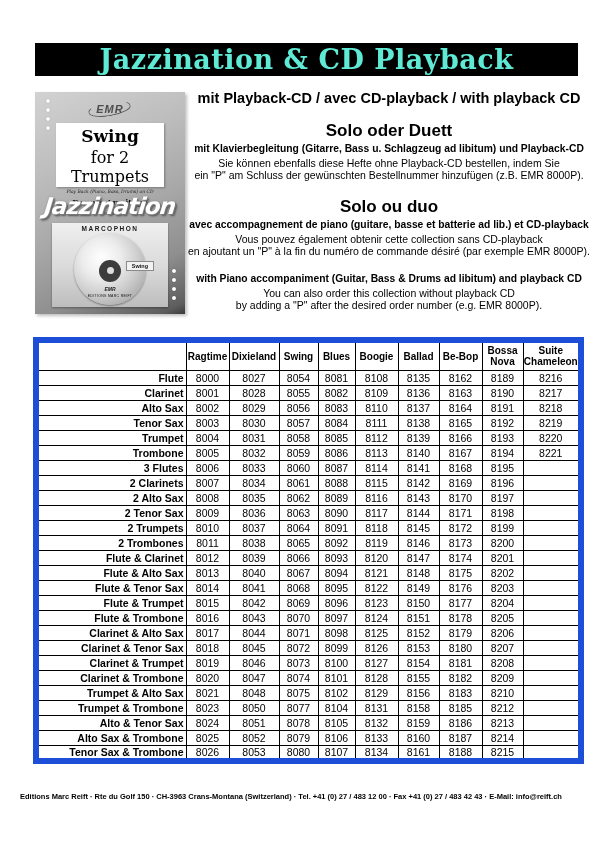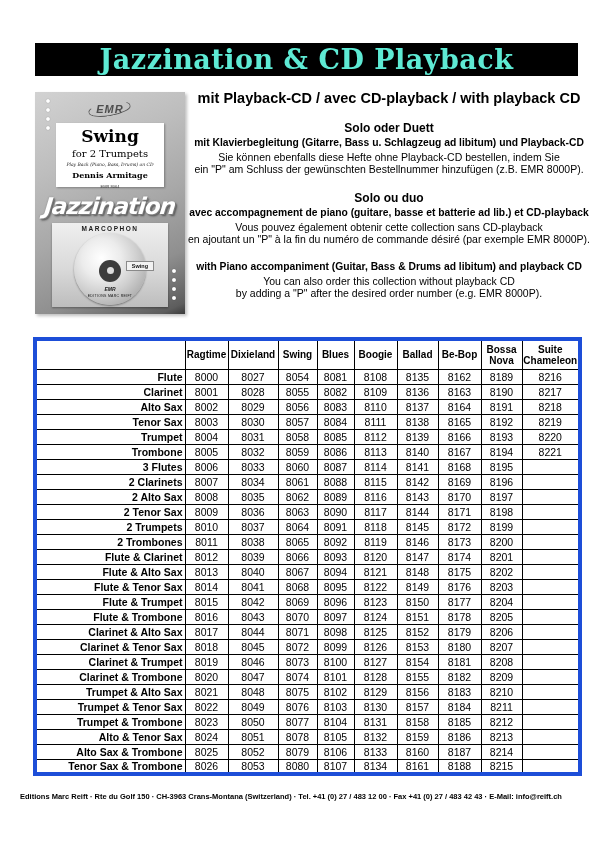--- a/index.html
+++ b/index.html
@@ -21,21 +21,21 @@
   .dots-tl { left:11px; top:7px; }
   .dots-br { right:9px; bottom:14px; }
   .emr-logo { position:absolute; top:7px; left:0; right:0; text-align:center; }
   .emr-logo span { position:relative; display:inline-block; font-weight:bold; font-style:italic;
     font-size:11px; color:#4e4e4e; letter-spacing:1px; padding:1px 8px; }
   .emr-logo span::before { content:""; position:absolute; left:0; top:0; right:0; bottom:0;
     border:1px solid #5a5a5a; border-radius:50%; border-top-color:transparent; transform:rotate(-10deg); }
   .title-box { position:absolute; left:21px; right:21px; top:31px; height:64px; background:#fff;
     text-align:center; padding-top:5px; box-shadow:1px 1px 2px rgba(0,0,0,.3); }
   .cover-title { font-family:"DejaVu Serif", serif; font-weight:bold; font-size:17px; line-height:1; }
-  .cover-subtitle { font-family:"DejaVu Serif", serif; font-size:10px; margin-top:3px; }
+  .cover-subtitle { font-family:"DejaVu Serif", serif; font-size:16px; margin-top:3px; }
   .cover-note { font-family:"DejaVu Serif", serif; font-style:italic; font-size:4.5px; margin-top:3px; color:#222; }
   .cover-composer { font-family:"DejaVu Serif", serif; font-weight:bold; font-size:8px; margin-top:3px; }
   .cover-order { font-size:4px; margin-top:4px; color:#333; }
   .jazzination { position:absolute; top:101px; left:0; right:0; text-align:center;
     font-family:"DejaVu Sans", sans-serif; font-weight:bold; font-style:italic; font-size:23px;
     color:#fff; letter-spacing:-1px; transform:skewX(-6deg);
     text-shadow:1px 1px 0 #7a7a7a, 2px 2px 2px #555, 0 0 2px #888; }
   .cd-sleeve { position:absolute; left:17px; right:17px; top:131px; height:84px;
     background:linear-gradient(180deg,#efefef 0%,#d9d9d9 55%,#bdbdbd 100%);
     box-shadow:0 1px 2px rgba(0,0,0,.35); text-align:center; }
@@ -50,27 +50,27 @@
   .disc-label { position:absolute; right:-8px; top:28px; background:#f2f2f2; border:1px solid #8a8a8a;
     font-size:5.5px; font-weight:bold; padding:1px 5px; color:#111; }
   .disc-emr { position:absolute; left:0; right:0; bottom:13px; font-size:5px; font-weight:bold;
     font-style:italic; color:#222; }
   .disc-editions { position:absolute; left:0; right:0; bottom:7px; font-size:3.5px; letter-spacing:.3px; color:#111; }
 
   
   .intro { position:absolute; left:183px; top:90px; width:412px; text-align:center; }
   .tagline { font-size:14.5px; font-weight:bold; white-space:nowrap; }
   .section { margin-top:15px; }
-  .section .sec-heading { font-size:12px; font-weight:bold; margin-top:14px; margin-bottom:2px; }
+  .section .sec-heading { font-size:17px; font-weight:bold; margin-top:14px; margin-bottom:2px; }
   .section .sec-sub { font-size:10.3px; font-weight:bold; white-space:nowrap; margin-bottom:3px; }
   .section .sec-line { font-size:10.5px; line-height:1.18; white-space:nowrap; }
 
   
   table.catalog { position:absolute; left:33px; top:337px; width:545px; border-collapse:collapse;
-    border:4px solid #1d4ed8; table-layout:fixed; }
+    border:6px solid #1d4ed8; table-layout:fixed; }
   table.catalog th, table.catalog td { border:1px solid #000; font-size:10.5px; overflow:hidden; }
   table.catalog thead th { font-weight:bold; font-size:10px; height:30px; text-align:center;
     vertical-align:middle; line-height:1.1; padding:1px 0; }
   table.catalog td { height:15px; padding:0 2px; }
   td.label-cell { font-weight:bold; text-align:right; padding-left:6px !important; }
   td.num-cell { text-align:center; }
 
   
   .footer { position:absolute; left:20px; top:792px; width:560px; text-align:left;
     font-size:7.5px; font-weight:bold; white-space:nowrap; color:#000; }
@@ -428,32 +428,20 @@
           <td class="num-cell">8048</td>
           <td class="num-cell">8075</td>
           <td class="num-cell">8102</td>
           <td class="num-cell">8129</td>
           <td class="num-cell">8156</td>
           <td class="num-cell">8183</td>
           <td class="num-cell">8210</td>
           <td class="num-cell"></td>
         </tr>
         <tr>
-          <td class="label-cell">Trumpet &amp; Tenor Sax</td>
-          <td class="num-cell">8022</td>
-          <td class="num-cell">8049</td>
-          <td class="num-cell">8076</td>
-          <td class="num-cell">8103</td>
-          <td class="num-cell">8130</td>
-          <td class="num-cell">8157</td>
-          <td class="num-cell">8184</td>
-          <td class="num-cell">8211</td>
-          <td class="num-cell"></td>
-        </tr>
-        <tr>
           <td class="label-cell">Trumpet &amp; Trombone</td>
           <td class="num-cell">8023</td>
           <td class="num-cell">8050</td>
           <td class="num-cell">8077</td>
           <td class="num-cell">8104</td>
           <td class="num-cell">8131</td>
           <td class="num-cell">8158</td>
           <td class="num-cell">8185</td>
           <td class="num-cell">8212</td>
           <td class="num-cell"></td>

